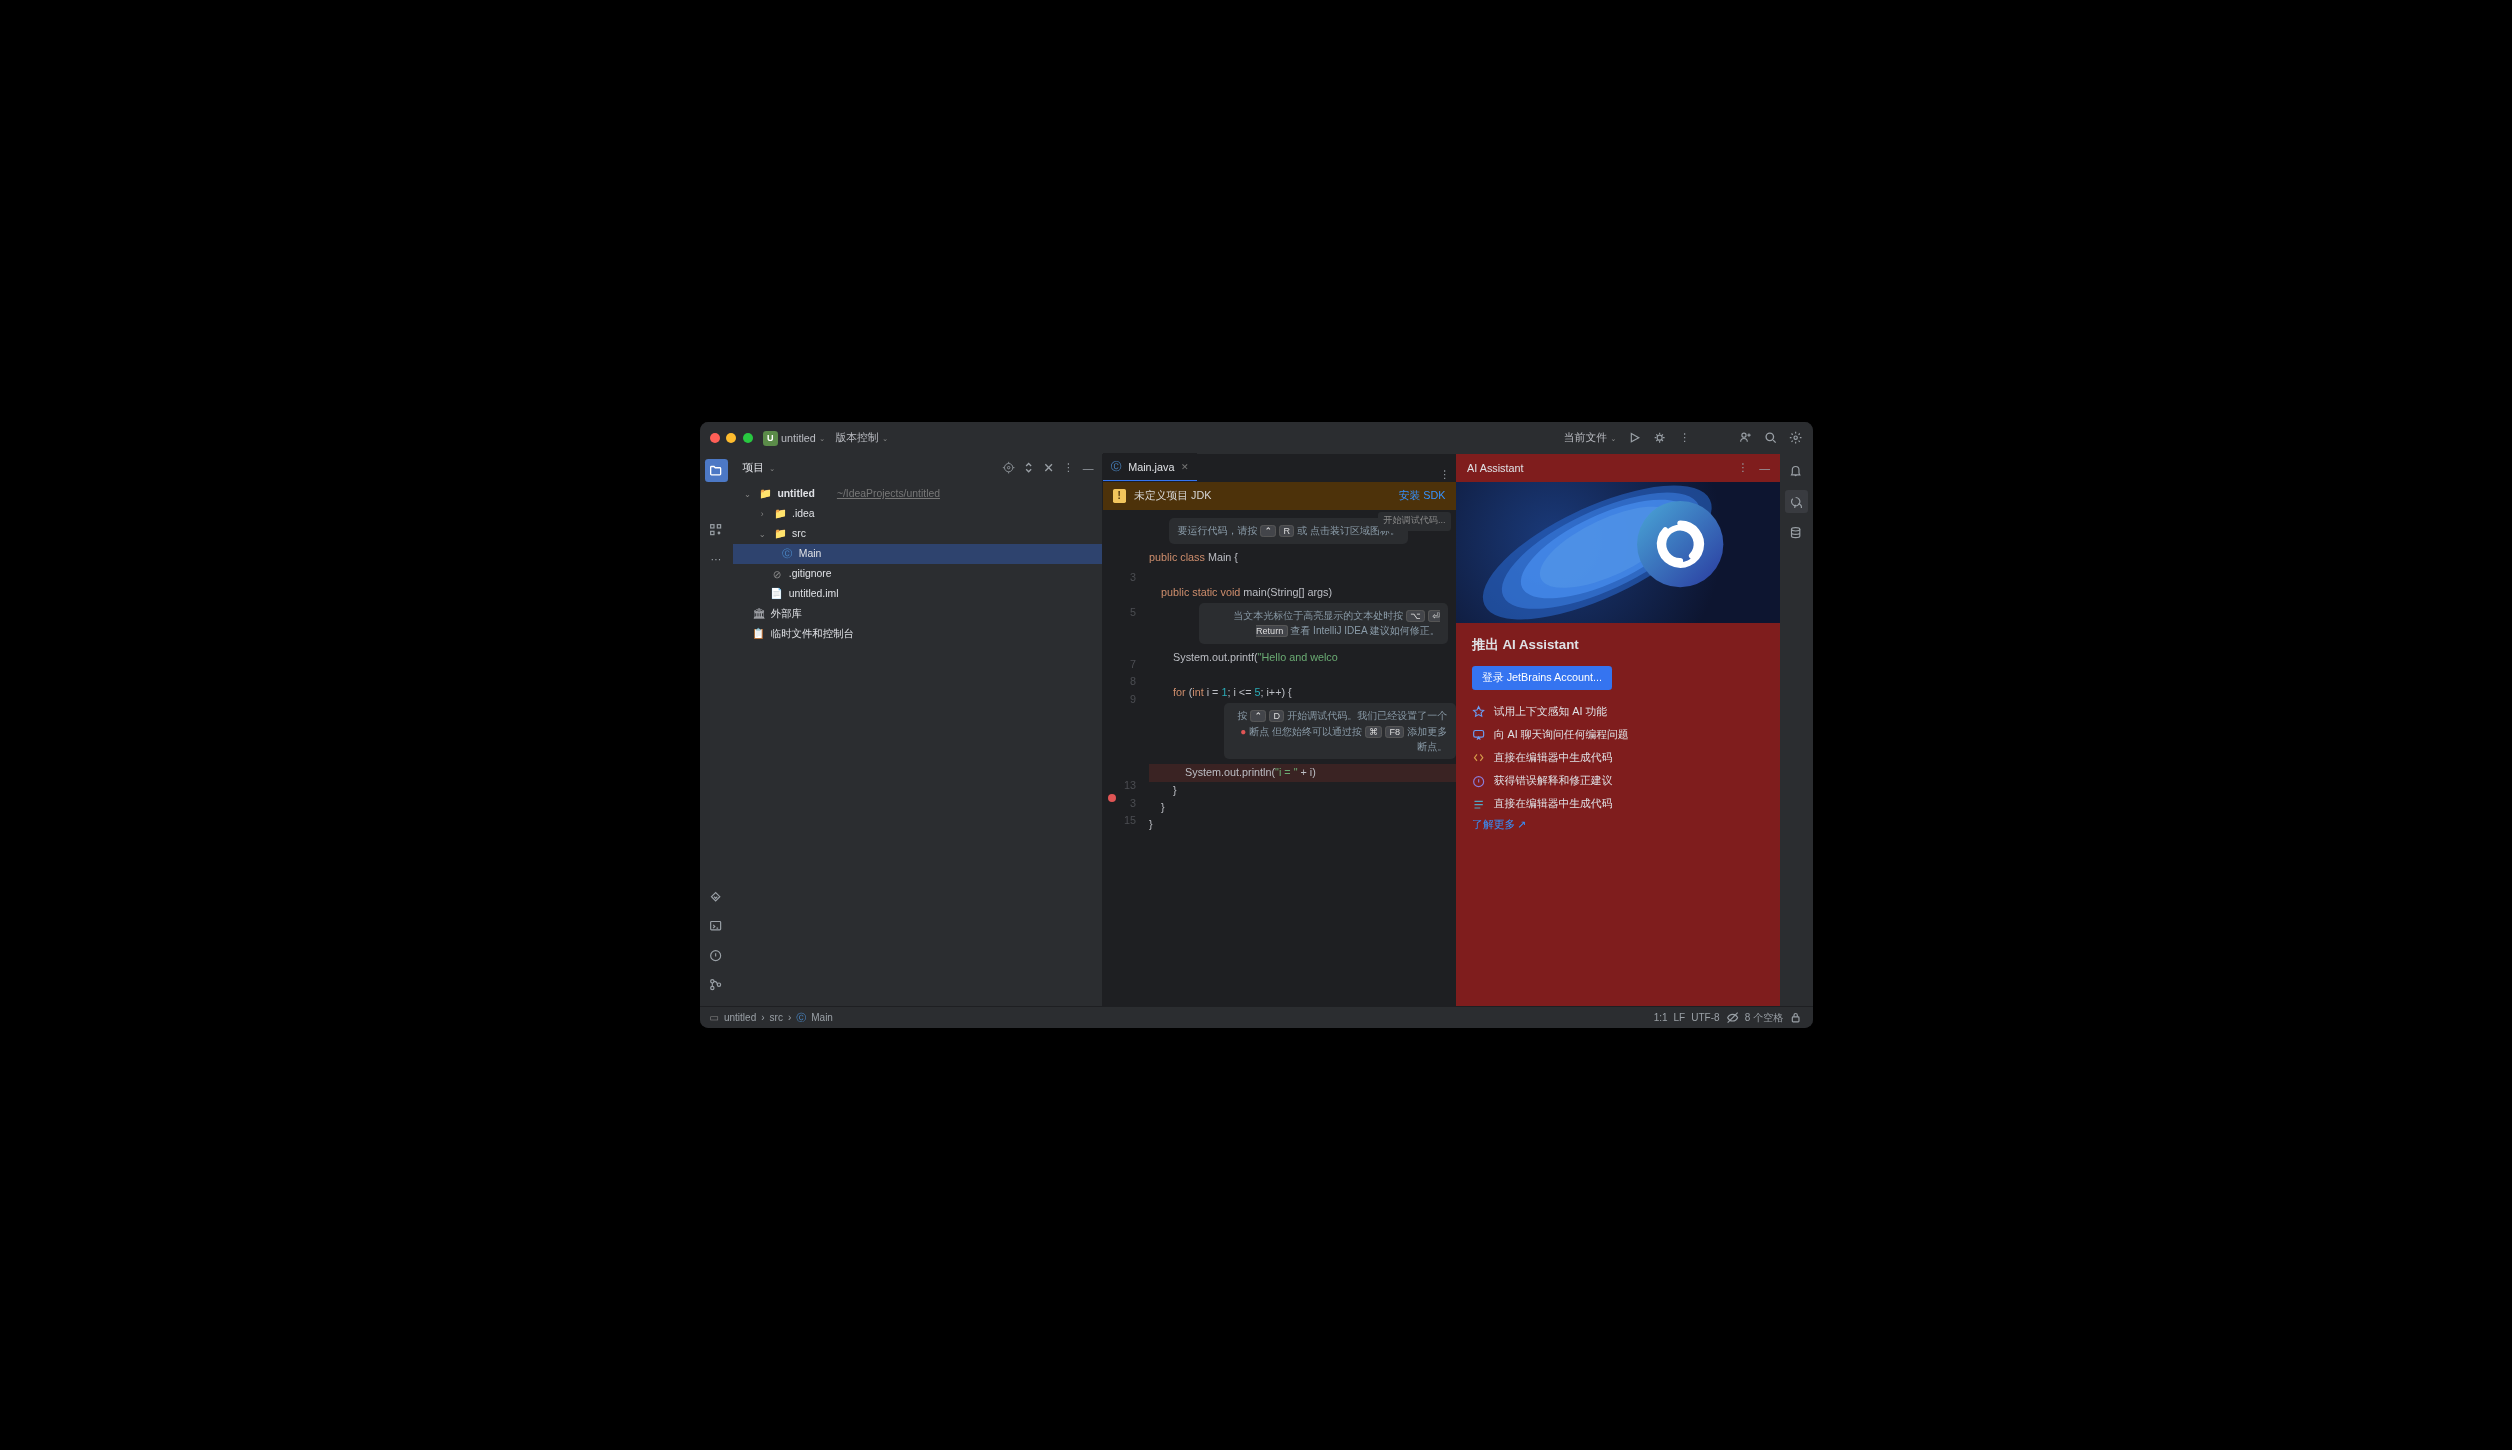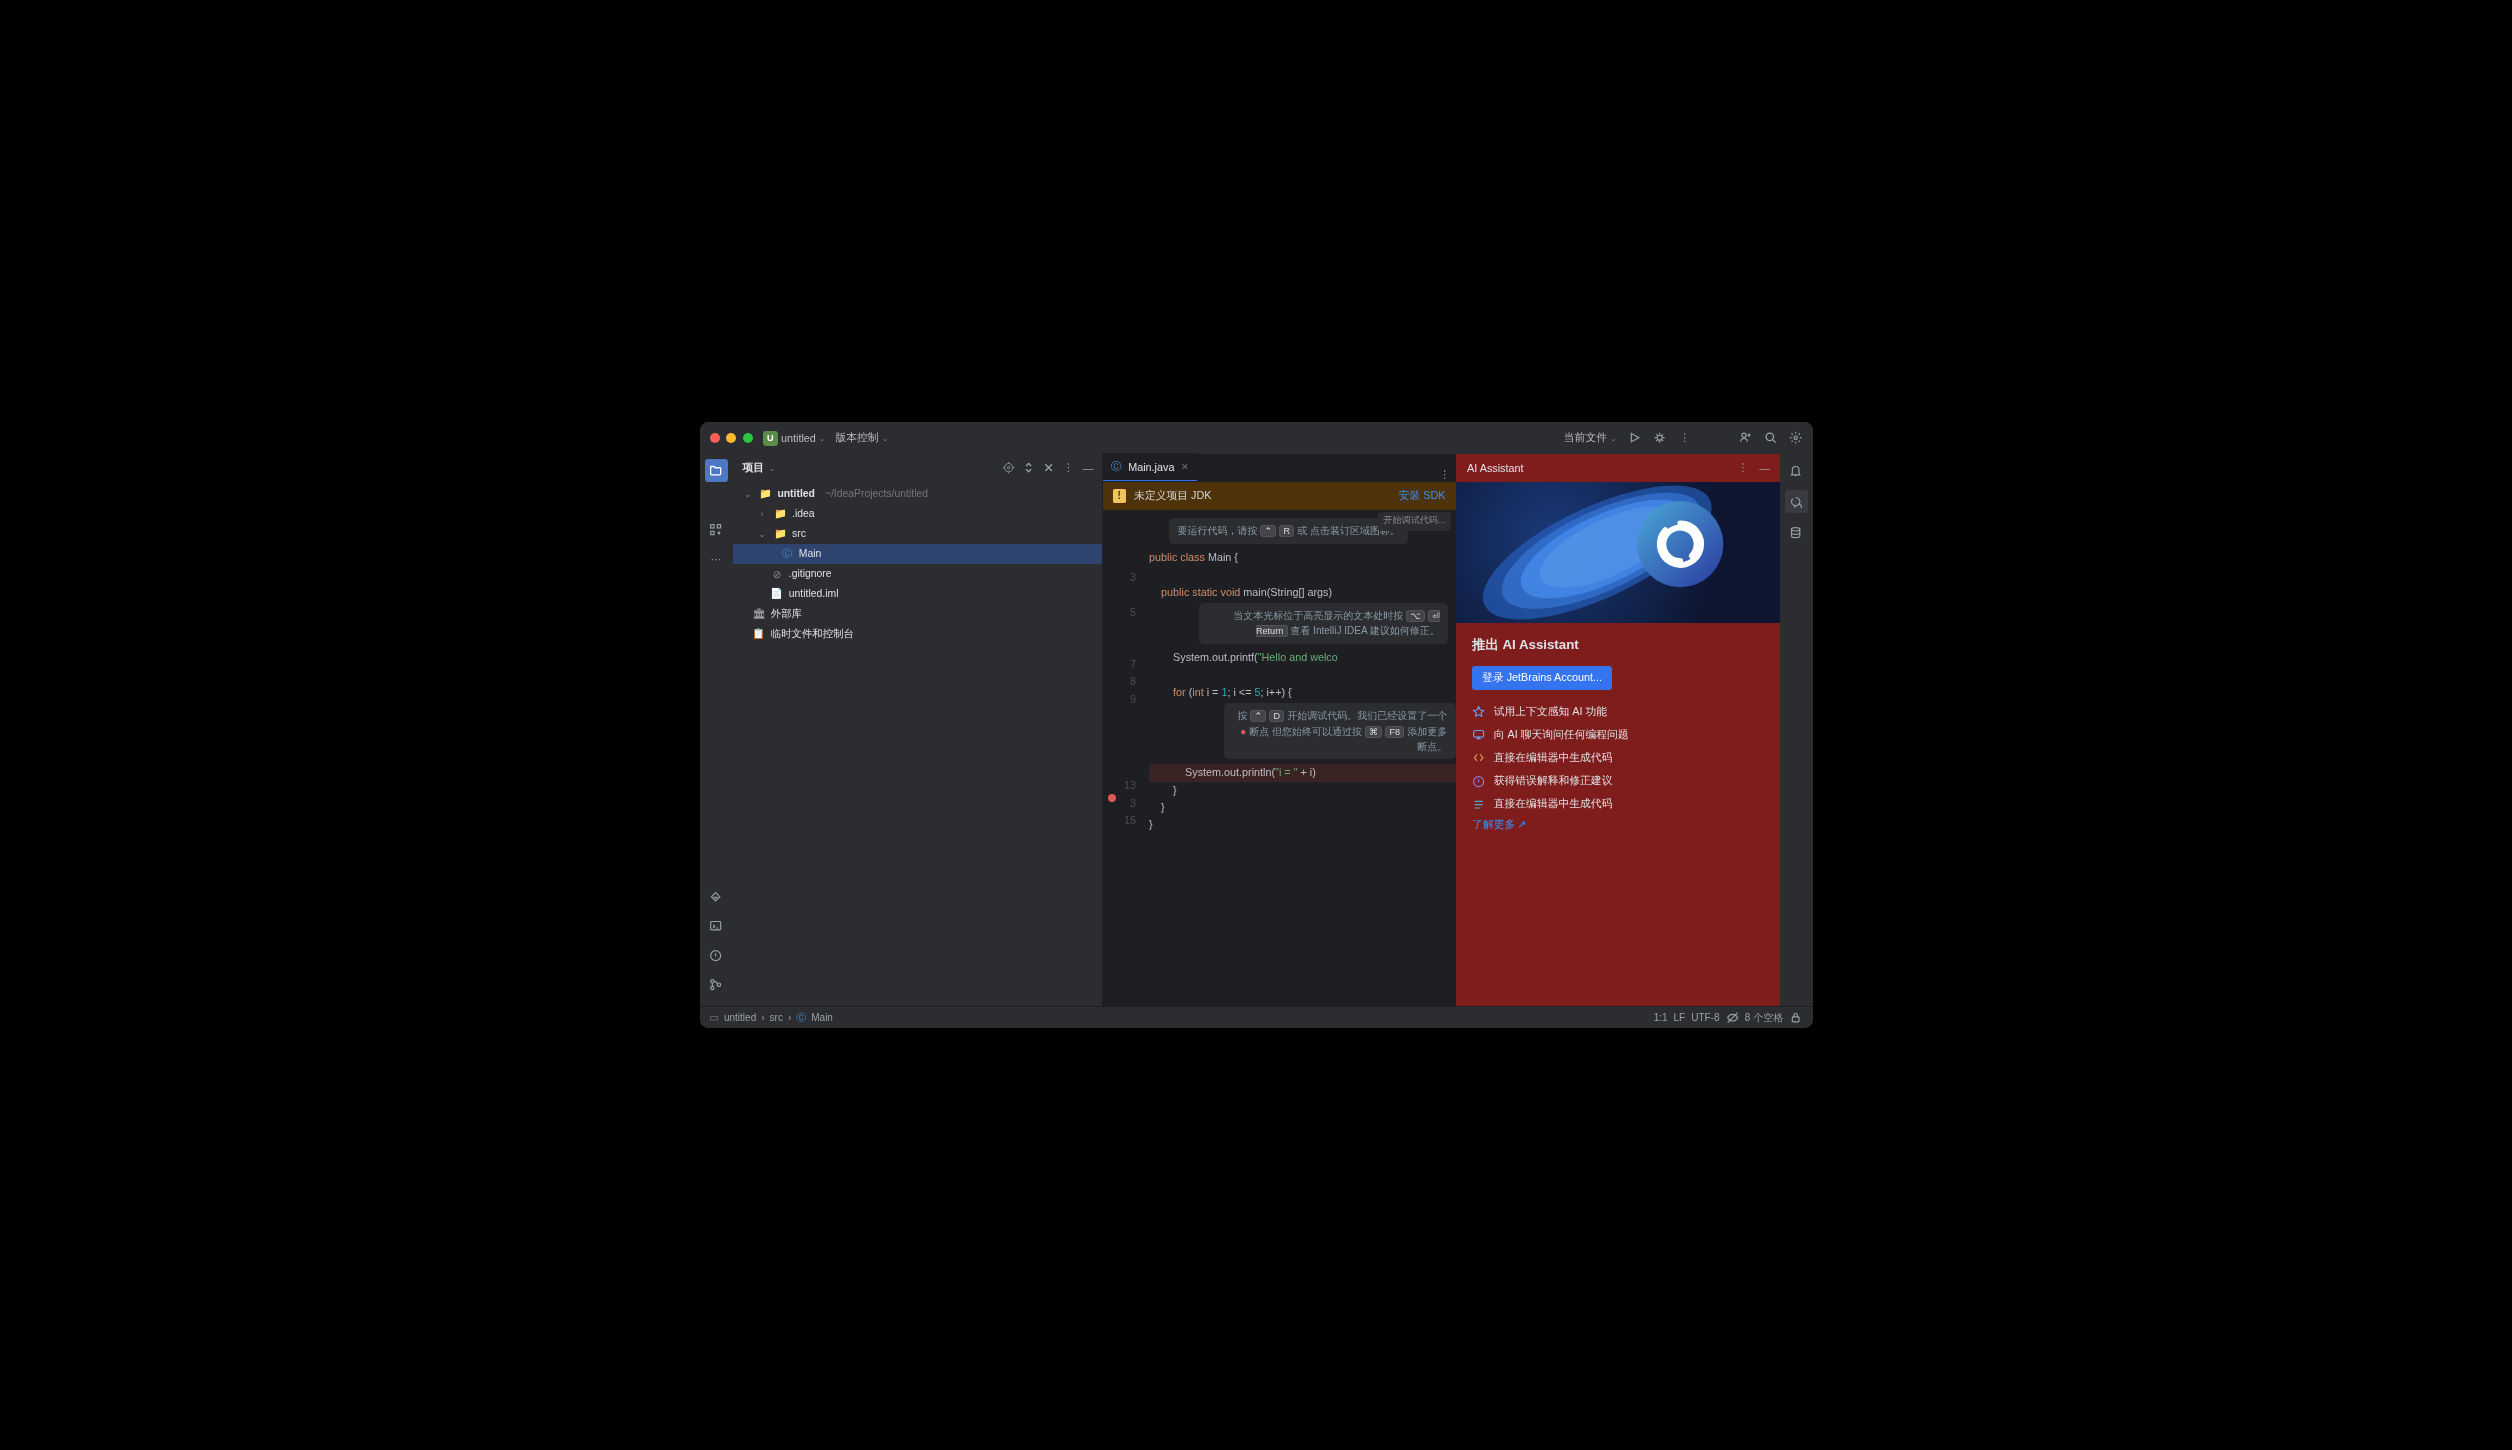--- a/index.html
+++ b/index.html
@@ -24,27 +24,27 @@
     .sidebar-l .btn { width:23px; height:23px; border-radius:3.3px; display:flex; align-items:center; justify-content:center; color:#9aa0a6; }
     .sidebar-l .btn.active { background:#4c78c5; color:#fff; }
     .sidebar-l .spacer { flex:1; }
 
     .sidebar-r { width:33px; background:#2b2d30; display:flex; flex-direction:column; align-items:center; padding-top:5px; gap:8.3px; }
     .sidebar-r .btn { width:23px; height:23px; display:flex; align-items:center; justify-content:center; color:#9aa0a6; border-radius:3.3px; }
     .sidebar-r .btn.active { background:#393b40; }
 
     .panel-project { width:370px; background:#2b2d30; display:flex; flex-direction:column; border-right:0.8px solid #1e1f22; }
     .panel-hdr { height:28px; display:flex; align-items:center; padding:0 6.6px 0 10px; gap:5px; }
-    .panel-hdr .title { font-weight:700; color:#dfe1e5; }
+    .panel-hdr .title { font-weight:400; color:#dfe1e5; }
     .panel-hdr .actions { margin-left:auto; display:flex; gap:6.6px; color:#9aa0a6; }
     .tree { flex:1; padding:1.7px 0; font-size:10.4px; overflow:hidden; }
     .node { height:20px; display:flex; align-items:center; gap:5px; padding-left:0; white-space:nowrap; }
     .node .arrow { width:13.3px; text-align:center; color:#888; font-size:8.3px; }
     .node .nm { color:#dfe1e5; }
-    .node .path { color:#777; margin-left:5px; }
+    .node .path { color:#777; margin-left:17px;text-decoration:underline; }
     .node.selected { background:#2e436e; }
     .fold-ic, .file-ic { width:13.3px; height:13.3px; display:inline-flex; align-items:center; justify-content:center; }
 
     .editor { flex:1; background:#1e1f22; display:flex; flex-direction:column; min-width:0; }
     .tabbar { height:28px; display:flex; align-items:flex-end; border-bottom:0.8px solid #1e1f22; }
     .tab { height:28px; display:flex; align-items:center; gap:6.6px; padding:0 8.3px; background:#1e1f22; border-bottom:1.7px solid #3574f0; color:#dfe1e5; }
     .tab-close { color:#777; font-size:9.1px; }
     .tab-spacer { flex:1; }
     .tab-menu { width:21.6px; text-align:center; color:#9aa0a6; }
     .banner { height:28px; background:#4d320a; display:flex; align-items:center; padding:0 10px; gap:8.3px; color:#d6d6d6; }

